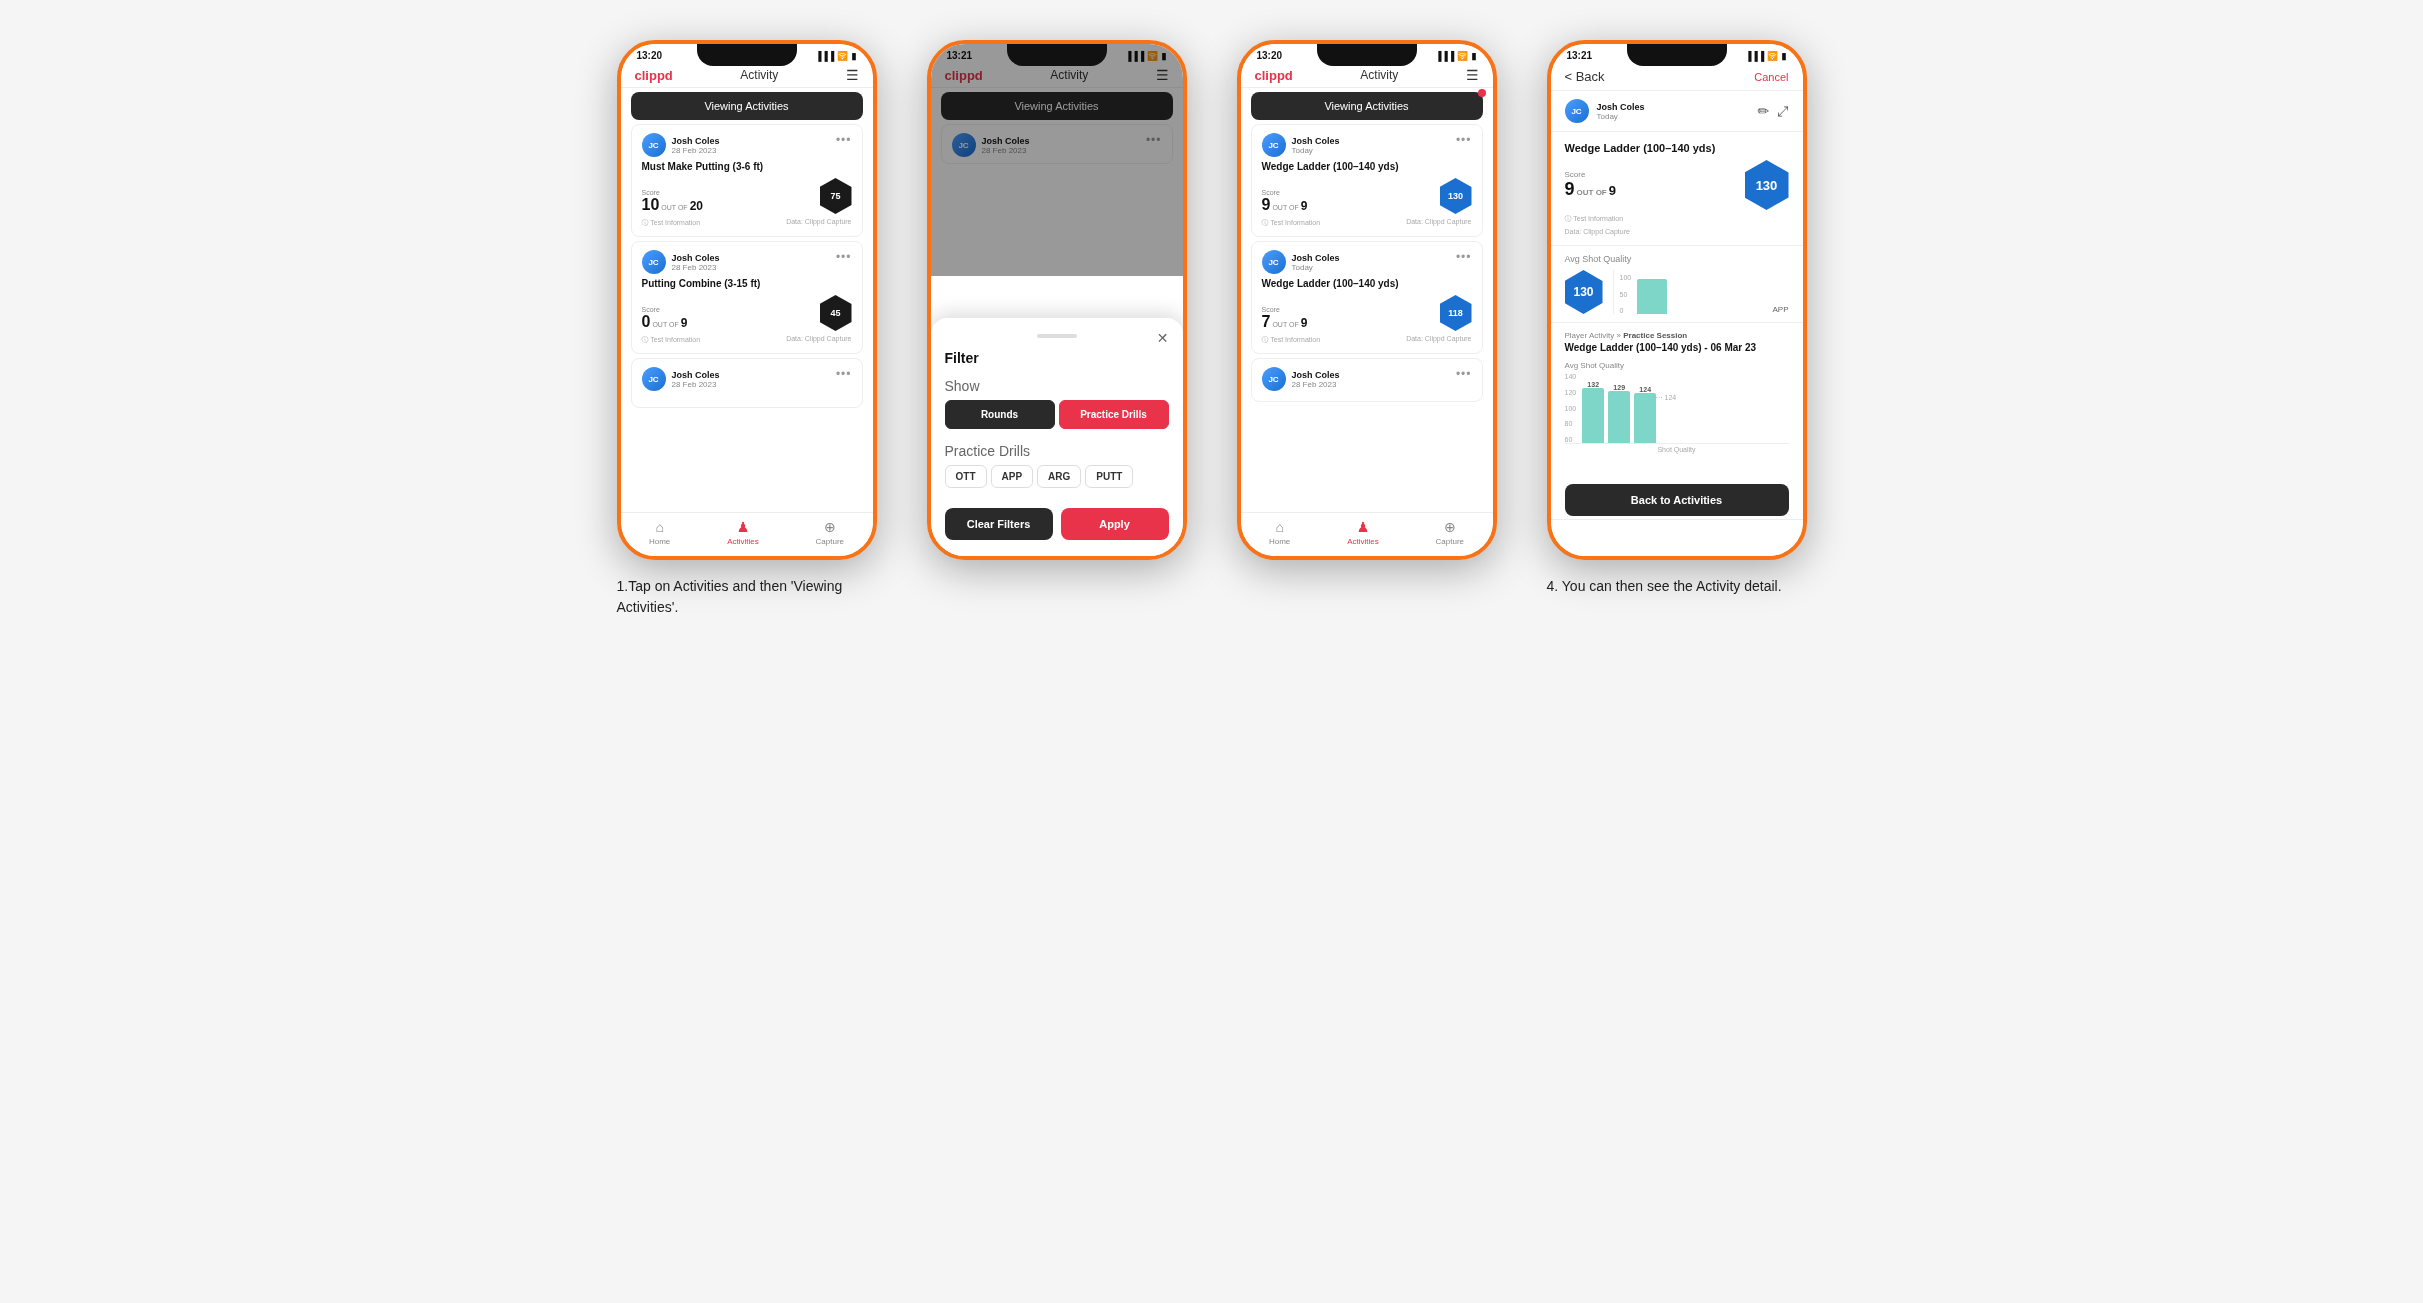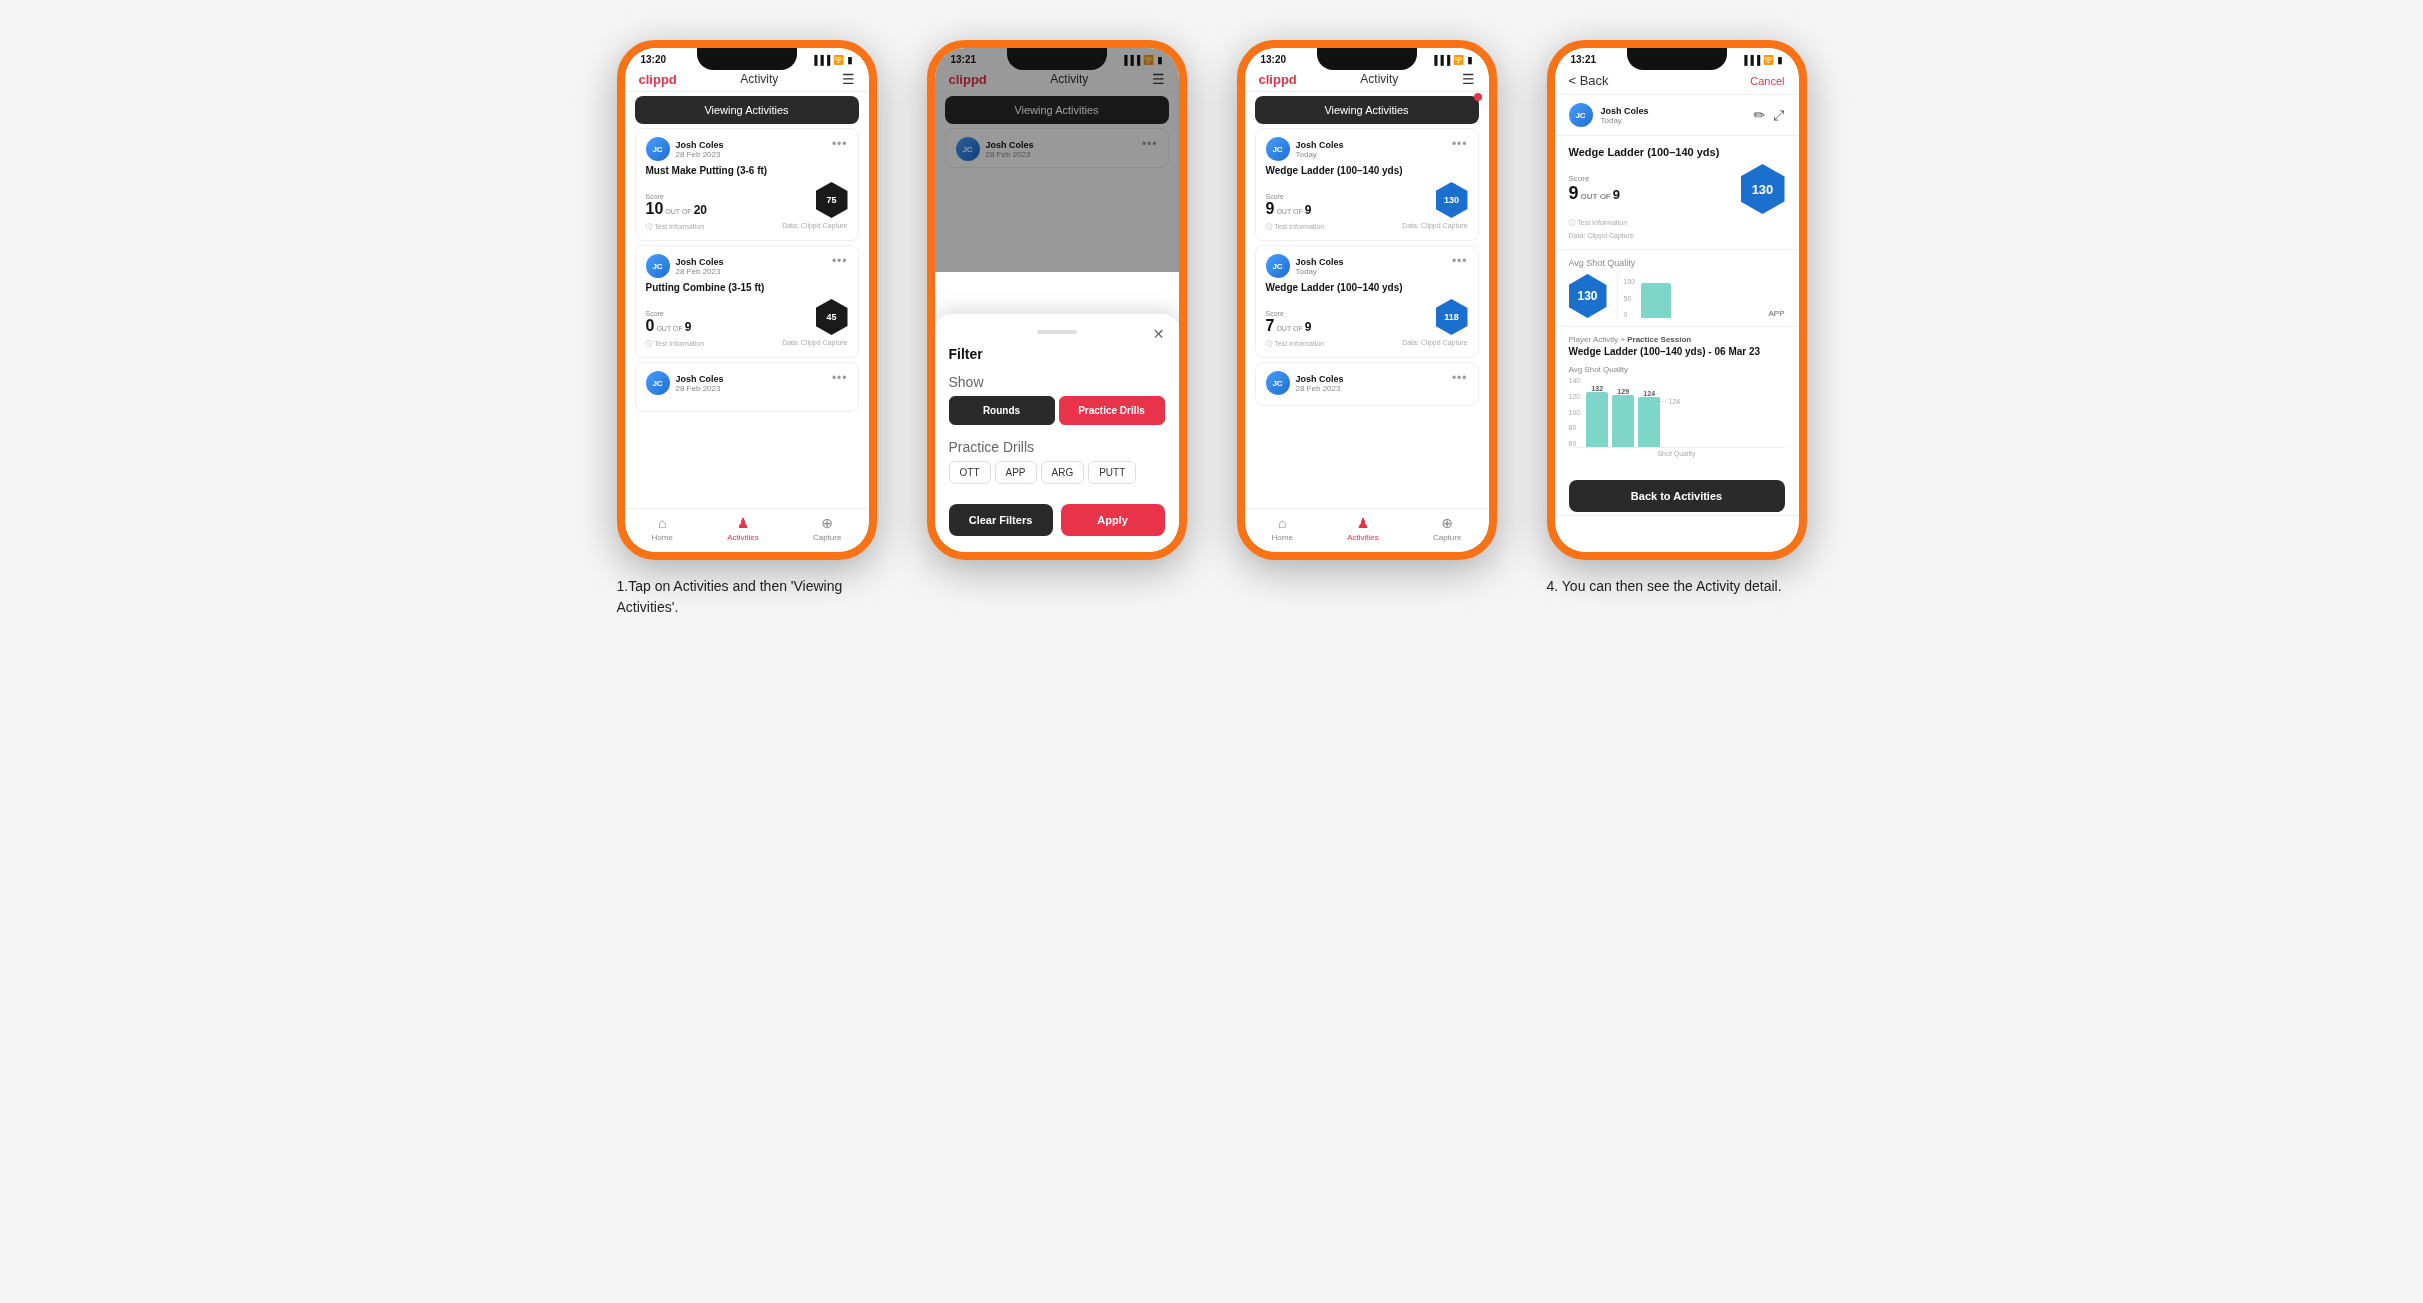--- a/index.html
+++ b/index.html
@@ -23,21 +23,21 @@
       display: flex;
       flex-direction: column;
       align-items: center;
       width: 280px;
     }
     .phone {
       width: 260px;
       height: 520px;
       background: #a16207;
       border-radius: 38px;
-      border: 8px solid #f97316;
+      border: 4px solid #f97316;
       position: relative;
       overflow: hidden;
       box-shadow: 0 10px 40px rgba(0,0,0,0.3);
     }
     .phone-notch {
       position: absolute;
       top: 0;
       left: 50%;
       transform: translateX(-50%);
       width: 100px;
@@ -241,21 +241,21 @@
       background: #2a2a2a;
       color: #fff;
       border-color: #2a2a2a;
     }
     .filter-tags { display: flex; gap: 4px; margin-bottom: 16px; flex-wrap: wrap; }
     .filter-tag {
       padding: 5px 10px;
       border: 1px solid #ddd;
       border-radius: 6px;
       font-size: 10px;
-      font-weight: 400;
+      font-weight: 700;
       color: #333;
       background: #fff;
     }
     .filter-actions { display: flex; gap: 8px; margin-top: 20px; }
     .btn-clear {
       flex: 1;
       padding: 10px;
       background: #2a2a2a;
       color: #fff;
       border: none;

